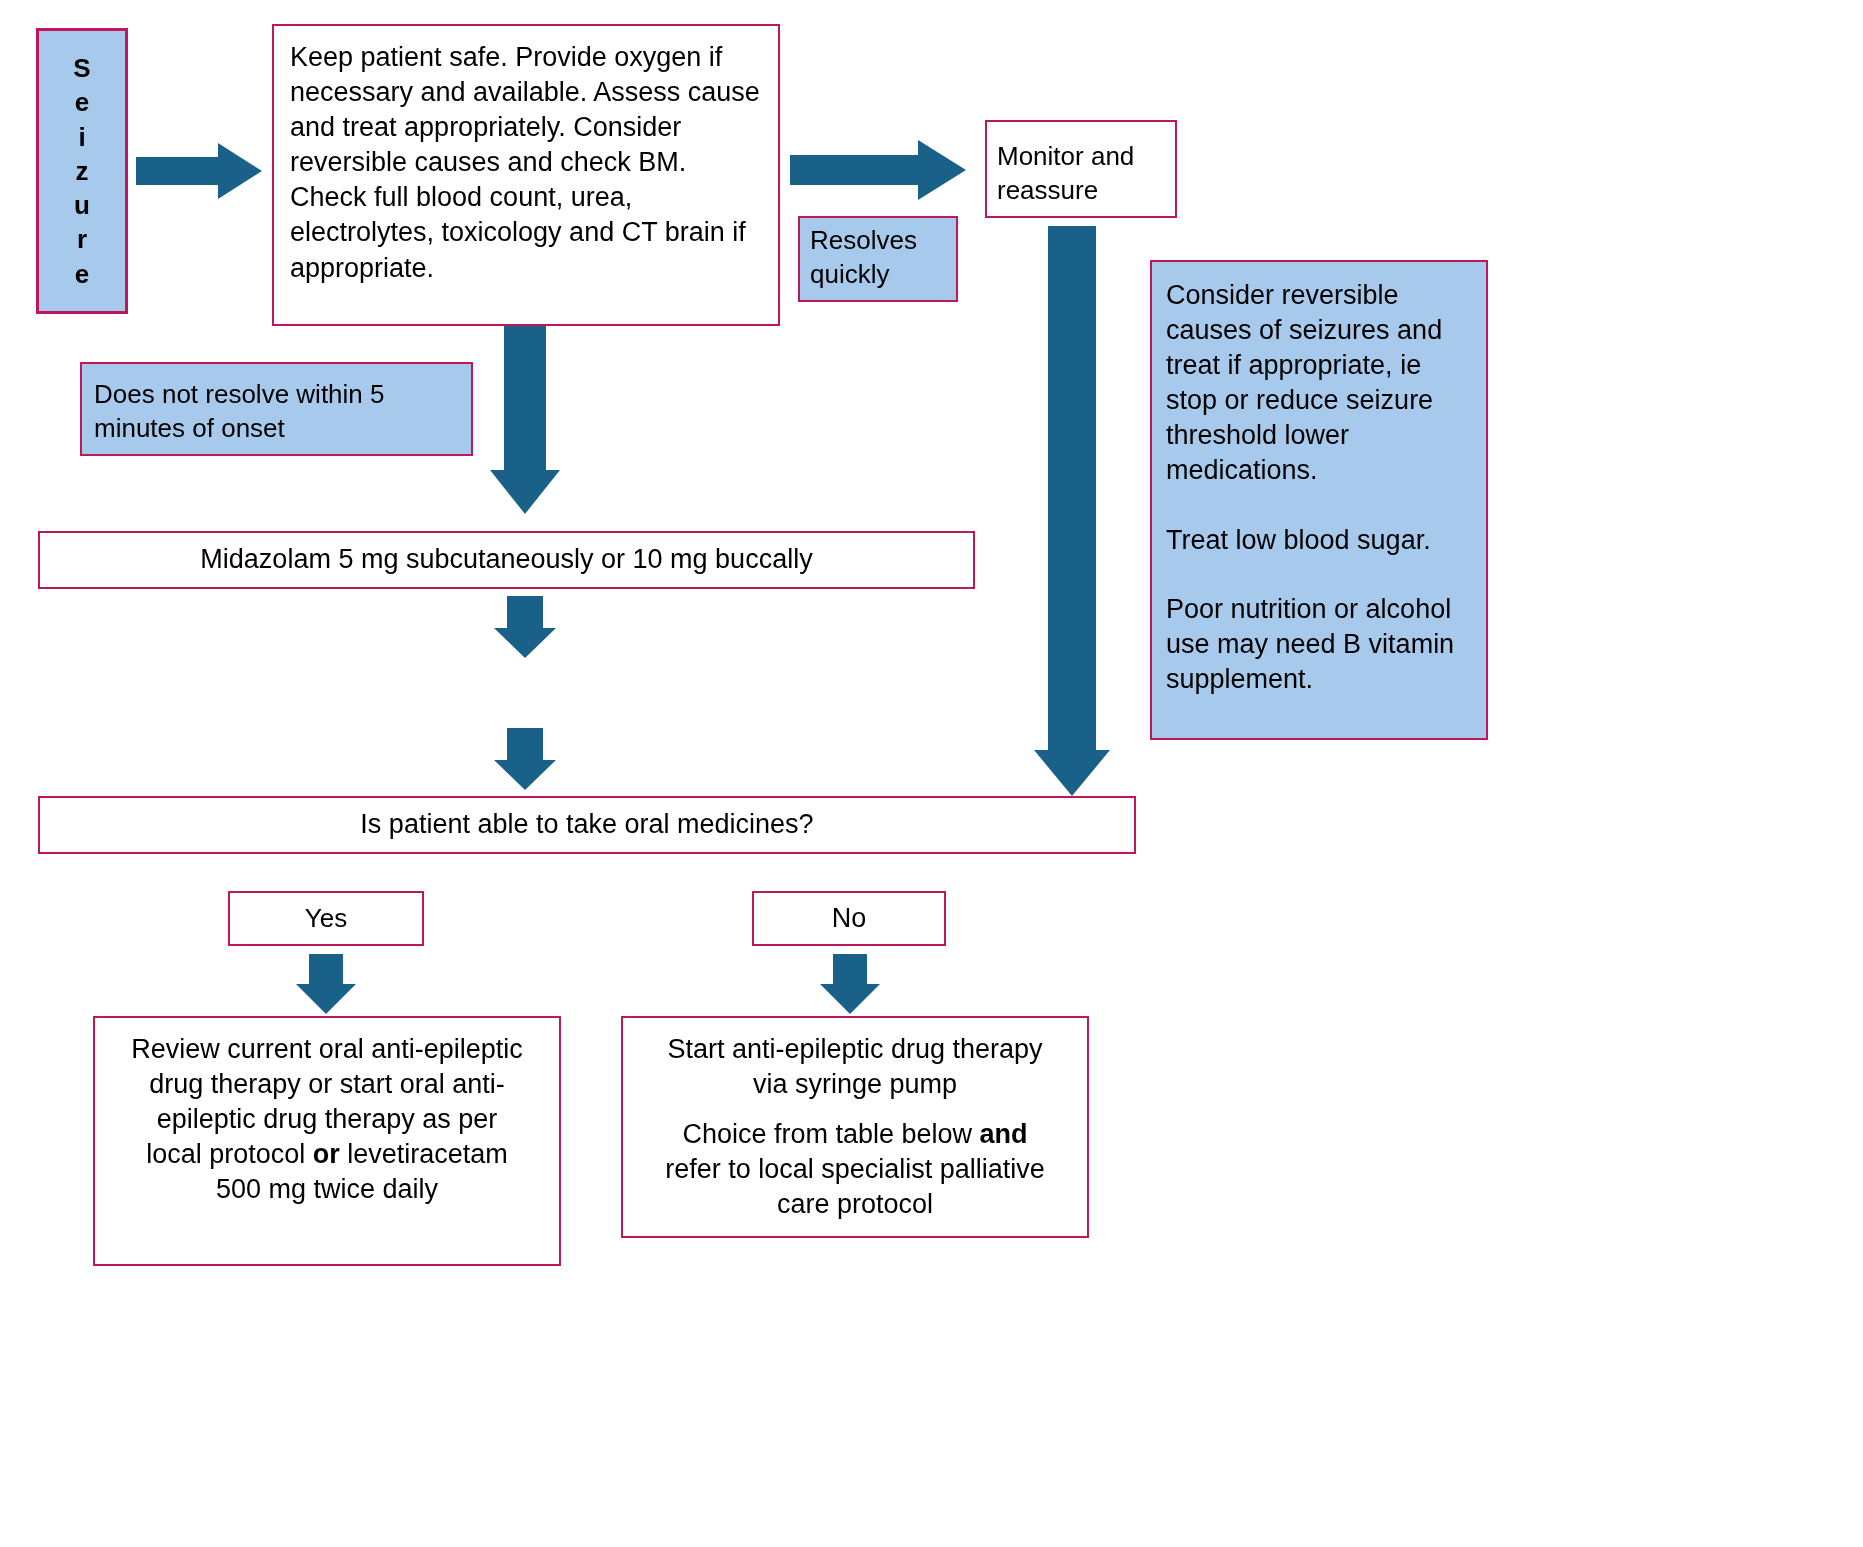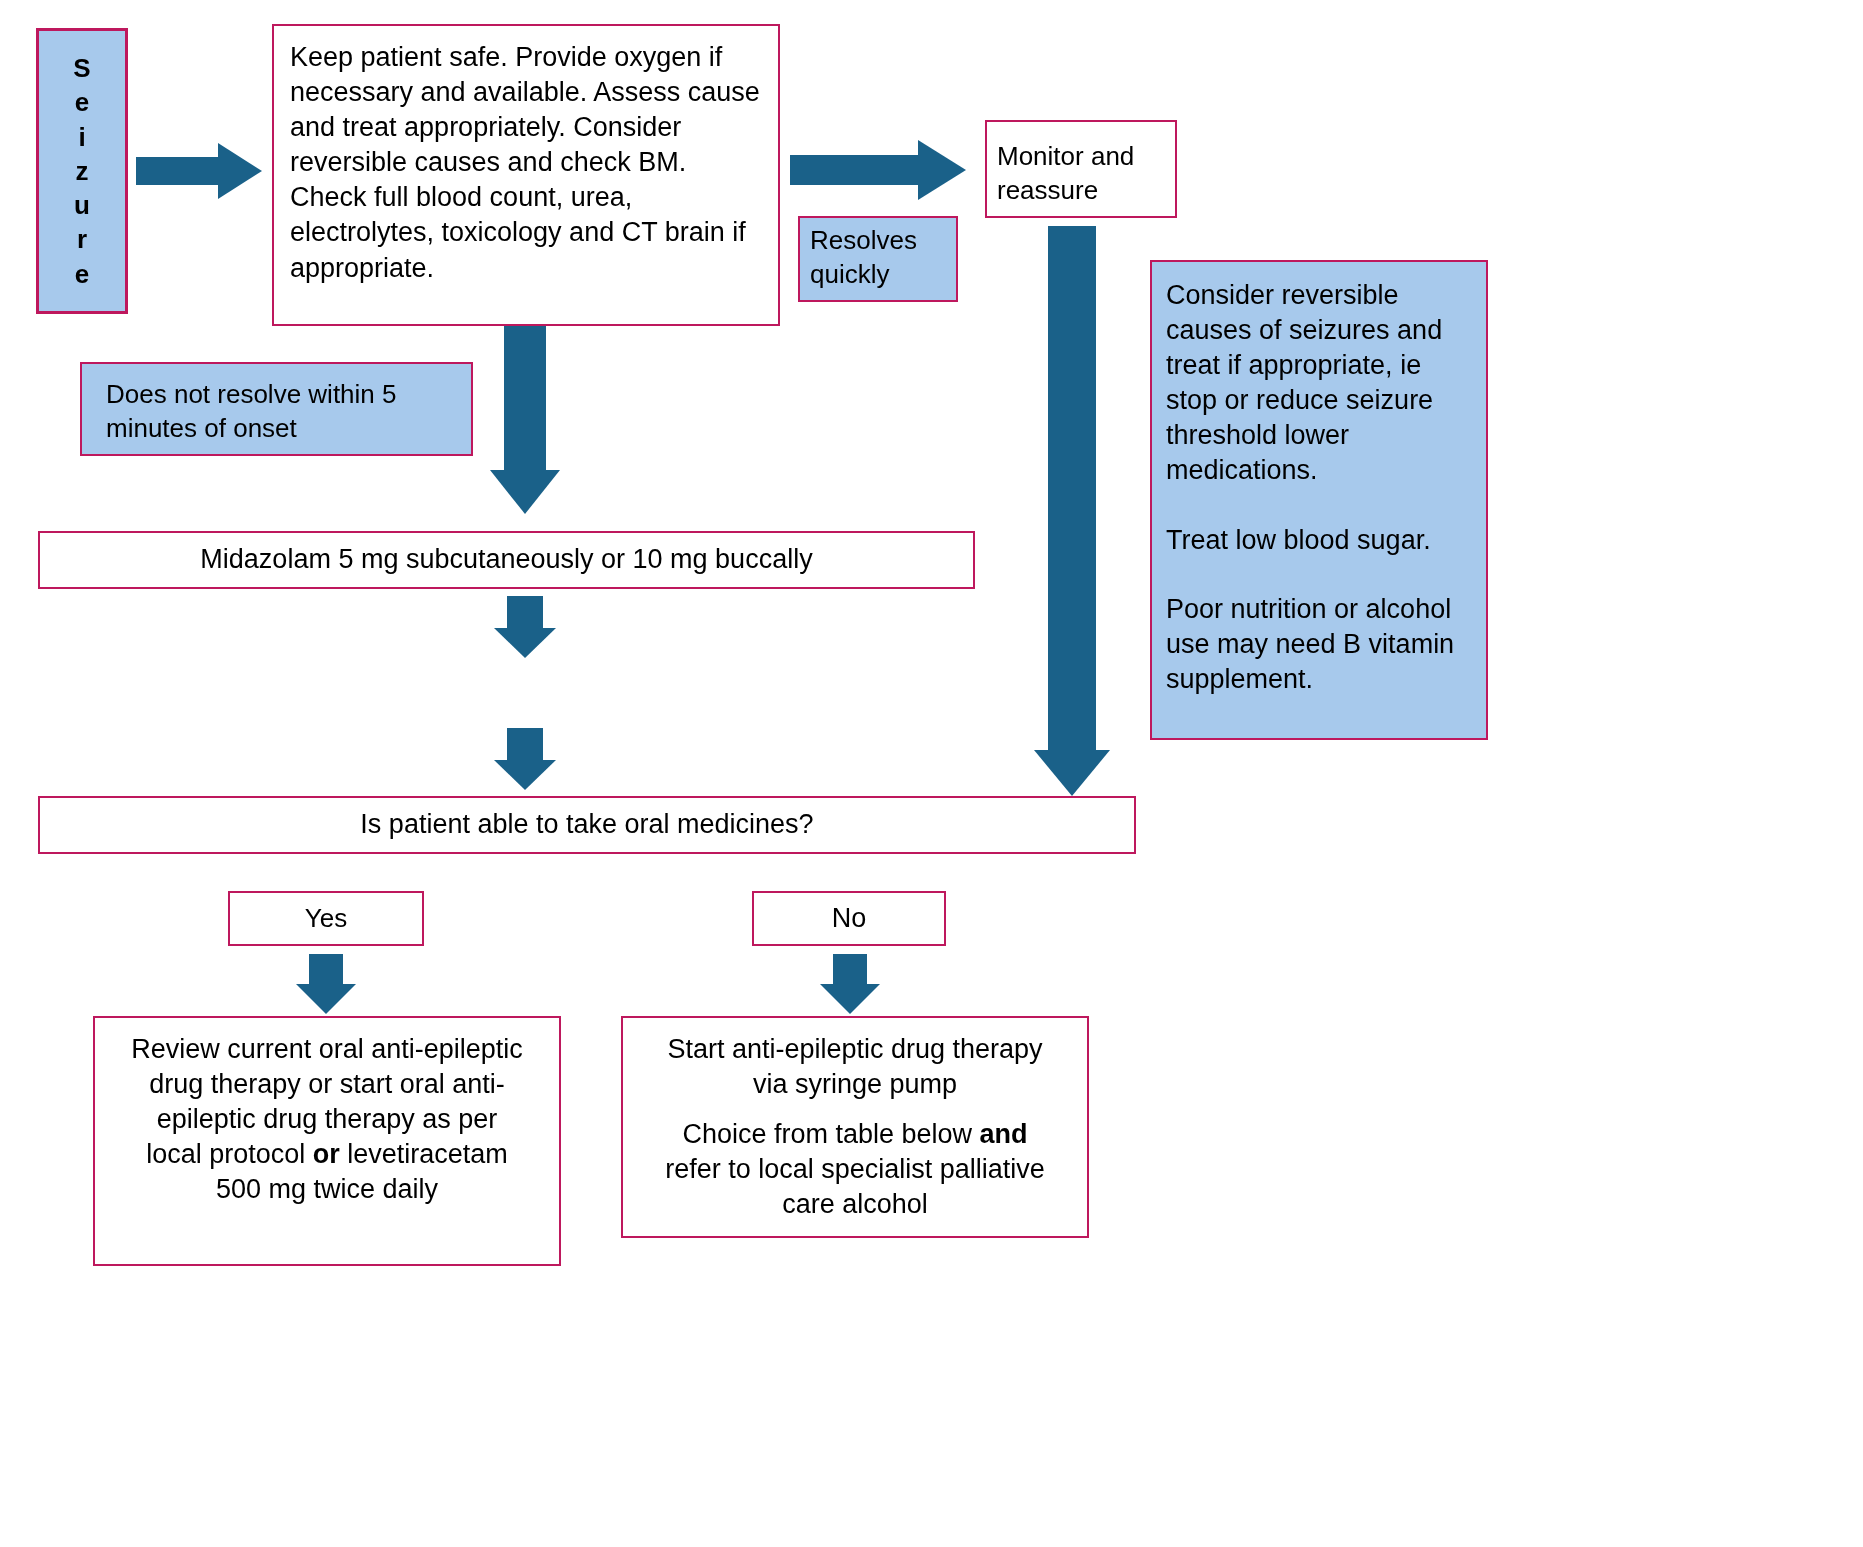--- a/index.html
+++ b/index.html
@@ -140,21 +140,21 @@
     <span class="txt">Treat low blood sugar.</span>
     <span class="txt" style="height:34px;"></span>
     <span class="txt">Poor nutrition or alcohol use may need B vitamin supplement.</span>
   </div>
 
   <div class="arrow-down" style="left:490px; top:326px; width:70px; height:190px;">
     <div class="shaft" style="left:14px; width:42px; height:148px;"></div>
     <div class="head" style="left:0; top:144px; border-width:44px 35px 0 35px; border-top-color:#1a6189;"></div>
   </div>
 
-  <div class="node blue left" style="left:80px; top:362px; width:393px; height:94px; font-size:26px; padding:8px 24px;">
+  <div class="node blue left" style="left:80px; top:362px; width:393px; height:94px; font-size:26px; padding:8px 12px;">
     <span class="txt">Does not resolve within 5 minutes of onset</span>
   </div>
 
   <div class="node center" style="left:38px; top:531px; width:937px; height:58px; font-size:27px;">
     <span class="txt">Midazolam 5 mg subcutaneously or 10 mg buccally</span>
   </div>
 
   <div class="arrow-down" style="left:494px; top:596px; width:62px; height:62px;">
     <div class="shaft" style="left:13px; width:36px; height:36px;"></div>
     <div class="head" style="left:0; top:32px; border-width:30px 31px 0 31px; border-top-color:#1a6189;"></div>
@@ -195,16 +195,16 @@
     <span class="txt"><span>local protocol </span><b>or</b><span> levetiracetam</span></span>
     <span class="txt">500 mg twice daily</span>
   </div>
 
   <div class="node center" style="left:621px; top:1016px; width:468px; height:222px; font-size:27px; padding:14px 10px; flex-direction:column; justify-content:flex-start;">
     <span class="txt">Start anti-epileptic drug therapy</span>
     <span class="txt">via syringe pump</span>
     <span class="txt" style="height:34px;"></span>
     <span class="txt"><span>Choice from table below </span><b>and</b></span>
     <span class="txt">refer to local specialist palliative</span>
-    <span class="txt">care alcohol</span>
+    <span class="txt">care protocol</span>
   </div>
 
 </div>
 
 </body></html>

